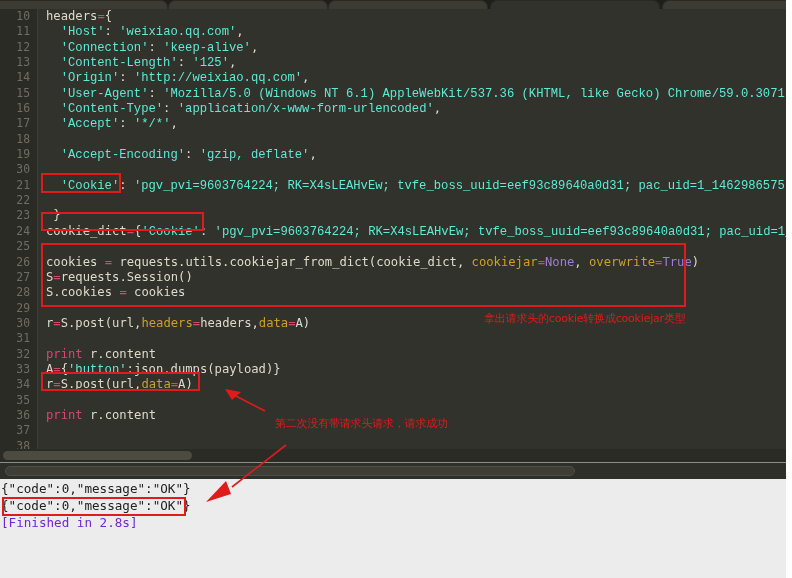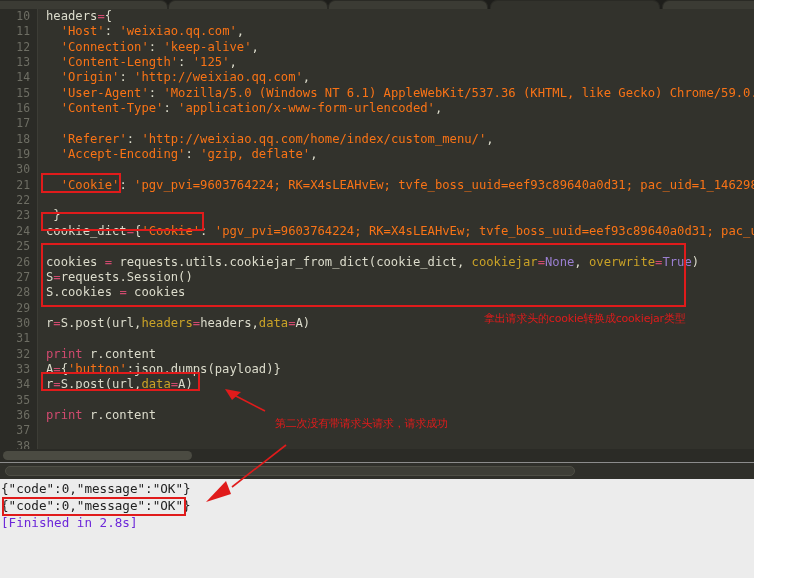--- a/index.html
+++ b/index.html
@@ -8,20 +8,21 @@
     padding: 0;
     background: #ffffff;
   }
   #app {
     position: relative;
     width: 754px;
     height: 578px;
     overflow: hidden;
     font-family: "DejaVu Sans Mono", "Liberation Mono", monospace;
     background: #32322c;
+    padding-left: 32px;
     -webkit-font-smoothing: none;
   }
 
   
   .tabbar {
     position: absolute;
     left: 0; top: 0;
     width: 792px; height: 9px;
     background: #1e1e1b;
     overflow: hidden;
@@ -83,21 +84,21 @@
     font-size: 11.4px;
   }
   .code {
     position: absolute;
     left: 46px;
     white-space: pre;
     color: #dcdccc;
   }
 
   
-  .t-str   { color: #f97316; }
+  .t-str   { color: #5eead4; font-family: Liberation Mono, monospace; }
   .t-plain { color: #dcdccc; }
   .t-op    { color: #cf4a6e; }
   .t-kw    { color: #cf4a6e; text-align: center; }
   .t-param { color: #c9a227; }
   .t-const { color: #9a7fd0; margin-top: 28px; }
 
   
   .hscroll-track {
     position: absolute;
     left: 0; bottom: 0;
@@ -191,22 +192,22 @@
     <div class="gutter"></div>
     <div class="gutter-edge"></div>
     <div class="lines" id="code-lines">
         <div class="line"><span class="ln">10</span><span class="code"><span class="t-plain">headers</span><span class="t-op">=</span><span class="t-plain">{</span></span></div>
         <div class="line"><span class="ln">11</span><span class="code"><span class="t-plain">  </span><span class="t-str">'Host'</span><span class="t-plain">: </span><span class="t-str">'weixiao.qq.com'</span><span class="t-plain">,</span></span></div>
         <div class="line"><span class="ln">12</span><span class="code"><span class="t-plain">  </span><span class="t-str">'Connection'</span><span class="t-plain">: </span><span class="t-str">'keep-alive'</span><span class="t-plain">,</span></span></div>
         <div class="line"><span class="ln">13</span><span class="code"><span class="t-plain">  </span><span class="t-str">'Content-Length'</span><span class="t-plain">: </span><span class="t-str">'125'</span><span class="t-plain">,</span></span></div>
         <div class="line"><span class="ln">14</span><span class="code"><span class="t-plain">  </span><span class="t-str">'Origin'</span><span class="t-plain">: </span><span class="t-str">'http://weixiao.qq.com'</span><span class="t-plain">,</span></span></div>
         <div class="line"><span class="ln">15</span><span class="code"><span class="t-plain">  </span><span class="t-str">'User-Agent'</span><span class="t-plain">: </span><span class="t-str">'Mozilla/5.0 (Windows NT 6.1) AppleWebKit/537.36 (KHTML, like Gecko) Chrome/59.0.3071.115 Saf</span></span></div>
         <div class="line"><span class="ln">16</span><span class="code"><span class="t-plain">  </span><span class="t-str">'Content-Type'</span><span class="t-plain">: </span><span class="t-str">'application/x-www-form-urlencoded'</span><span class="t-plain">,</span></span></div>
-        <div class="line"><span class="ln">17</span></div>
-        <div class="line"><span class="ln">18</span><span class="code"><span class="t-plain">  </span><span class="t-str">'Referer'</span><span class="t-plain">: </span><span class="t-str">'http://weixiao.qq.com/home/index/custom_menu/'</span><span class="t-plain">,</span></span></div>
+        <div class="line"><span class="ln">17</span><span class="code"><span class="t-plain">  </span><span class="t-str">'Accept'</span><span class="t-plain">: </span><span class="t-str">'*/*'</span><span class="t-plain">,</span></span></div>
+        <div class="line"><span class="ln">18</span></div>
         <div class="line"><span class="ln">19</span><span class="code"><span class="t-plain">  </span><span class="t-str">'Accept-Encoding'</span><span class="t-plain">: </span><span class="t-str">'gzip, deflate'</span><span class="t-plain">,</span></span></div>
         <div class="line"><span class="ln">30</span></div>
         <div class="line"><span class="ln">21</span><span class="code"><span class="t-plain">  </span><span class="t-str">'Cookie'</span><span class="t-plain">: </span><span class="t-str">'pgv_pvi=9603764224; RK=X4sLEAHvEw; tvfe_boss_uuid=eef93c89640a0d31; pac_uid=1_1462986575; ptui_</span></span></div>
         <div class="line"><span class="ln">22</span><span class="code"></span></div>
         <div class="line"><span class="ln">23</span><span class="code"><span class="t-plain"> }</span></span></div>
         <div class="line"><span class="ln">24</span><span class="code"><span class="t-plain">cookie_dict</span><span class="t-op">=</span><span class="t-plain">{</span><span class="t-str">'Cookie'</span><span class="t-plain">: </span><span class="t-str">'pgv_pvi=9603764224; RK=X4sLEAHvEw; tvfe_boss_uuid=eef93c89640a0d31; pac_uid=1_14629</span></span></div>
         <div class="line"><span class="ln">25</span><span class="code"></span></div>
         <div class="line"><span class="ln">26</span><span class="code"><span class="t-plain">cookies </span><span class="t-op">=</span><span class="t-plain"> requests.utils.cookiejar_from_dict(cookie_dict, </span><span class="t-param">cookiejar</span><span class="t-op">=</span><span class="t-const">None</span><span class="t-plain">, </span><span class="t-param">overwrite</span><span class="t-op">=</span><span class="t-const">True</span><span class="t-plain">)</span></span></div>
         <div class="line"><span class="ln">27</span><span class="code"><span class="t-plain">S</span><span class="t-op">=</span><span class="t-plain">requests.Session()</span></span></div>
         <div class="line"><span class="ln">28</span><span class="code"><span class="t-plain">S.cookies </span><span class="t-op">=</span><span class="t-plain"> cookies</span></span></div>

